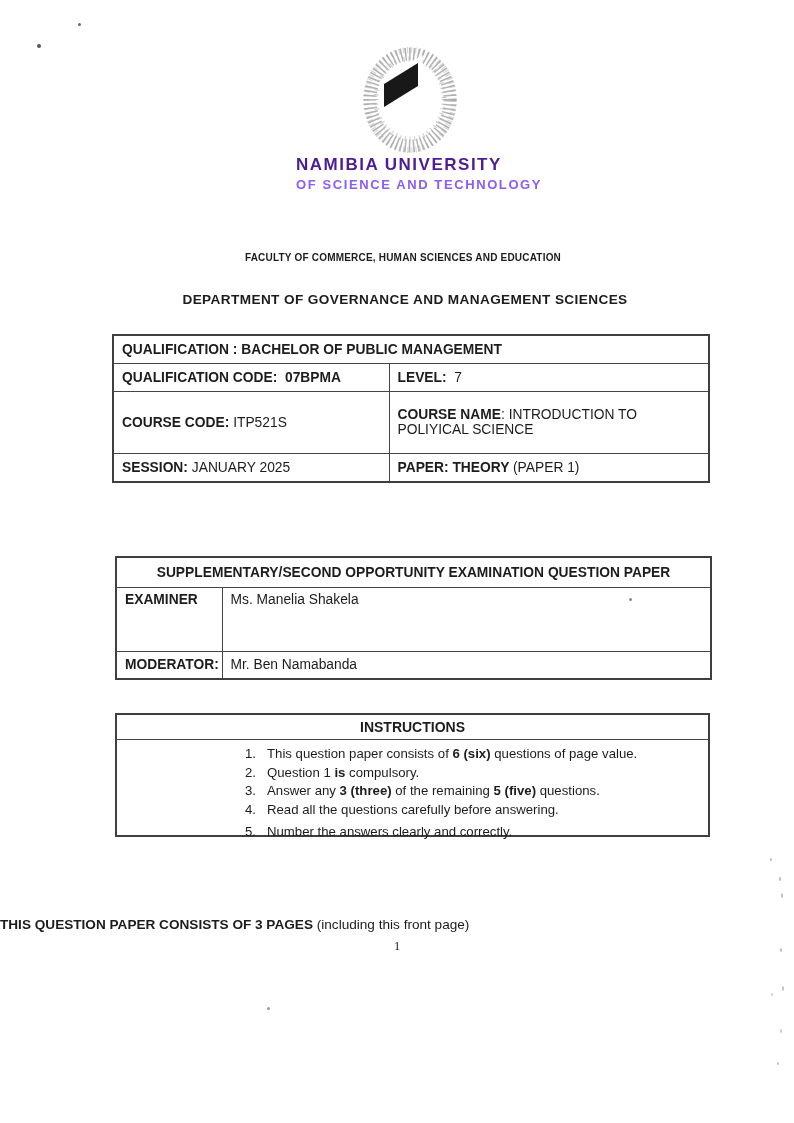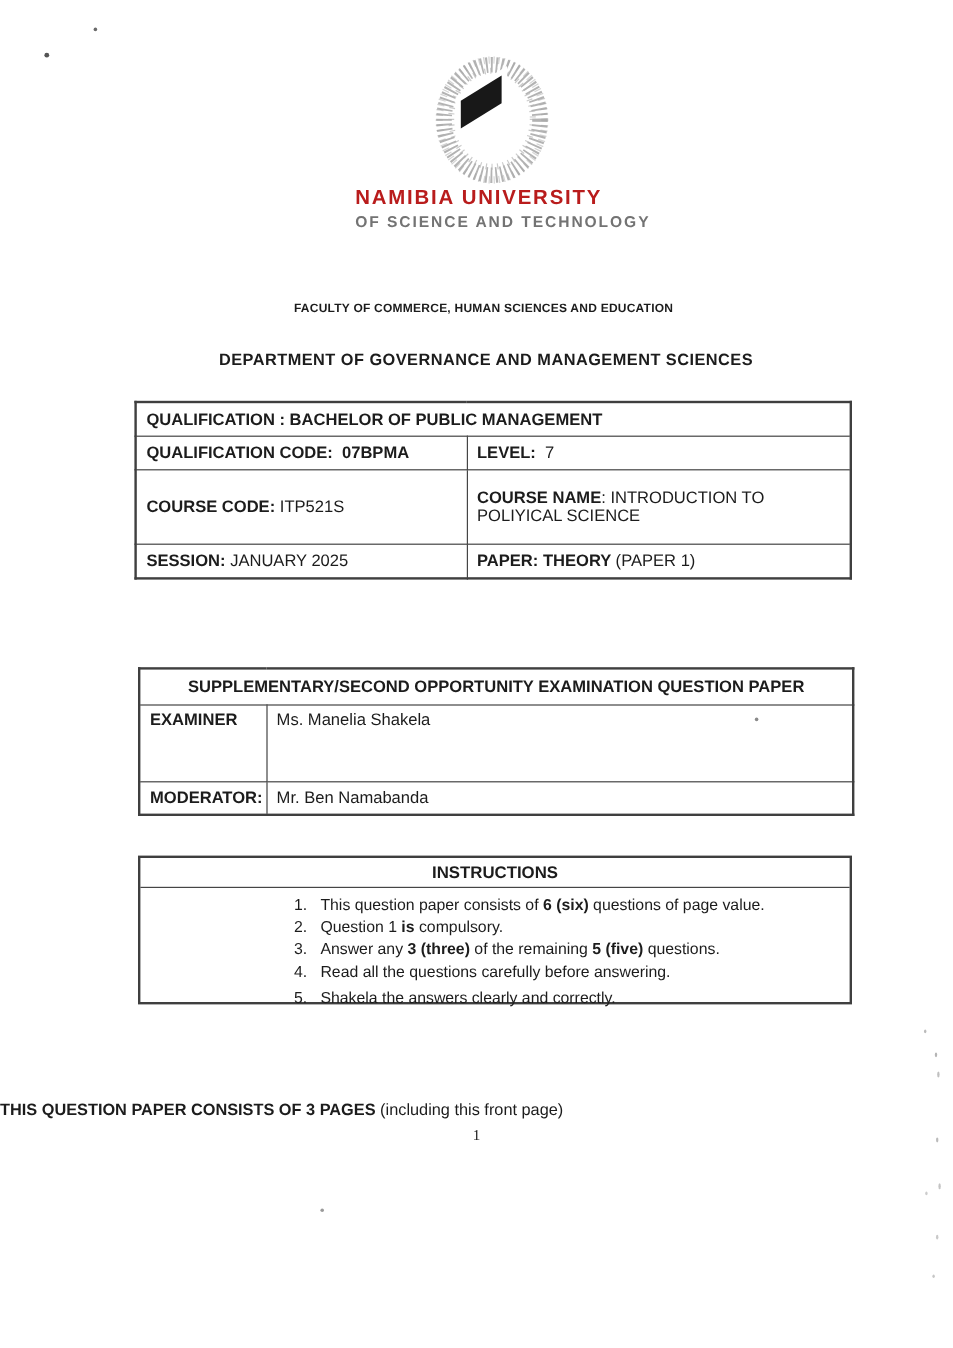--- a/index.html
+++ b/index.html
@@ -14,22 +14,22 @@
   .page { position:absolute; inset:0; }
 
   
   .speck { position:absolute; border-radius:50%; }
 
   
   .logo { position:absolute; left:352px; top:40px; width:116px; height:116px; }
 
   
   .wordmark { position:absolute; left:296px; top:156px; line-height:1.05; }
-  .wm1 { font-size:17px; font-weight:700; letter-spacing:1.5px; color:#b91c1c; }
-  .wm2 { font-size:13px; font-weight:700; letter-spacing:1.6px; margin-top:4px; color:#737373; }
+  .wm1 { font-size:17px; font-weight:700; letter-spacing:1.5px; color:#4c1d95; }
+  .wm2 { font-size:13px; font-weight:700; letter-spacing:1.6px; margin-top:4px; color:#8b5cf6; }
 
   .faculty {
     position:absolute; top:252px; left:0; width:100%;
     text-align:center; text-indent:12px;
     font-size:10px; font-weight:700; letter-spacing:0.2px;
   }
   .department {
     position:absolute; top:292px; left:0; width:100%;
     text-align:center; text-indent:16px;
     font-size:13.6px; font-weight:700; letter-spacing:0.4px;
@@ -187,21 +187,21 @@
       <div class="instr-item">
         <span class="instr-num">3.</span>
         <span class="instr-text"><span>Answer any </span><span class="b">3 (three)</span><span> of the remaining </span><span class="b">5 (five)</span><span> questions.</span></span>
       </div>
       <div class="instr-item">
         <span class="instr-num">4.</span>
         <span class="instr-text"><span>Read all the questions carefully before answering.</span></span>
       </div>
       <div class="instr-item last">
         <span class="instr-num">5.</span>
-        <span class="instr-text"><span>Shakela the answers clearly and correctly.</span></span>
+        <span class="instr-text"><span>Number the answers clearly and correctly.</span></span>
       </div>
     </div>
   </div>
 
   <div class="footer-note">
     <span class="b">THIS QUESTION PAPER CONSISTS OF 3 PAGES</span><span> (including this front page)</span>
   </div>
   <div class="page-number">1</div>
 
 </div>

